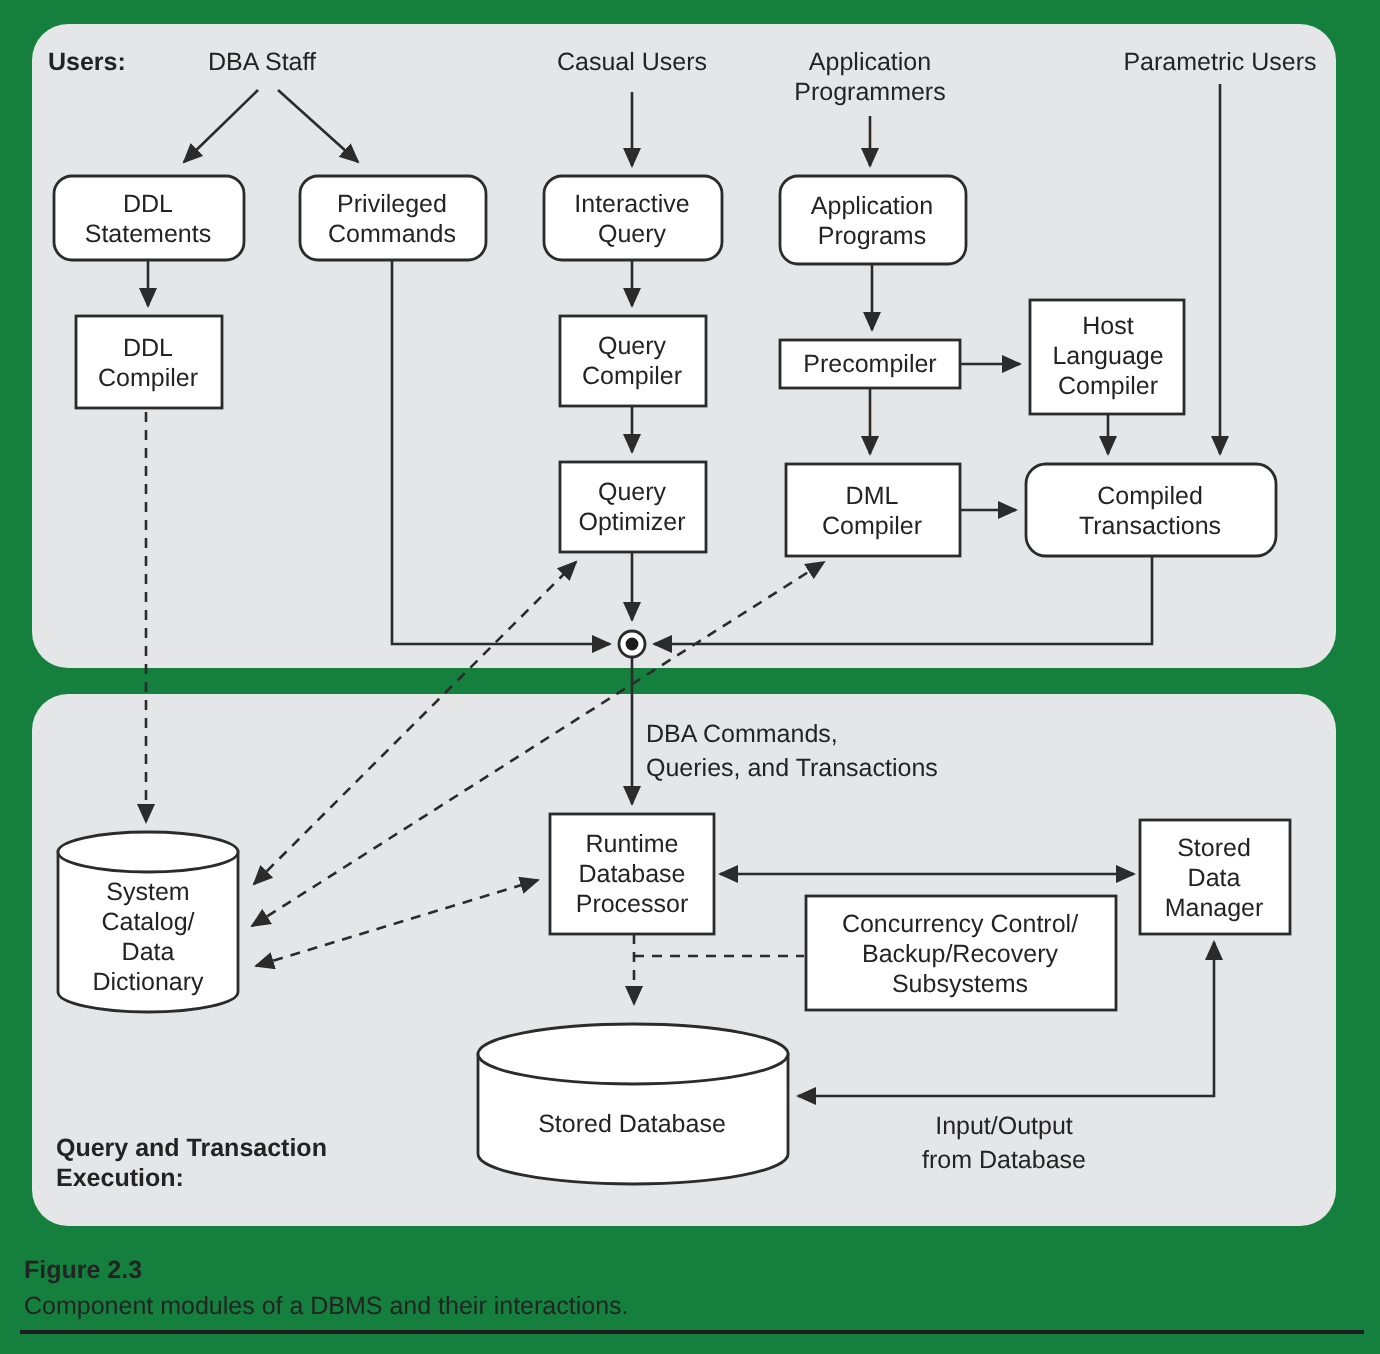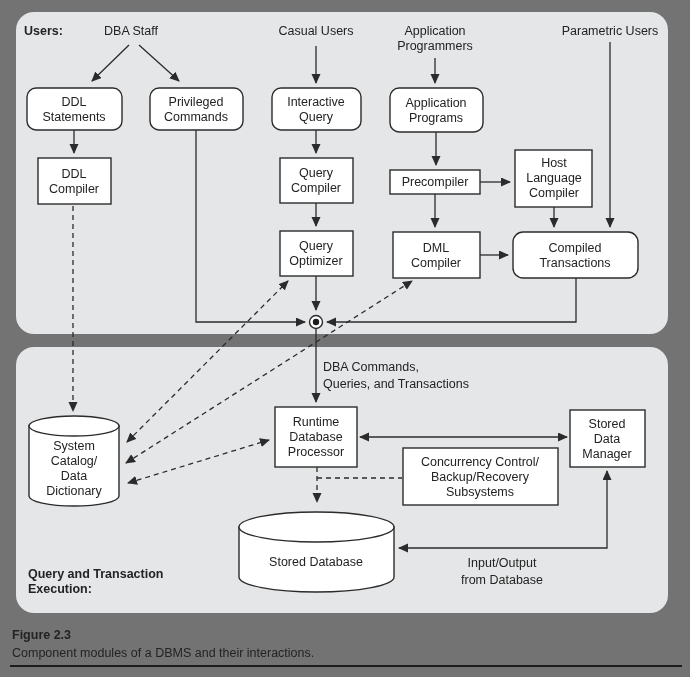--- a/index.html
+++ b/index.html
@@ -1,16 +1,16 @@
 <!DOCTYPE html>
 <html><head>
 <meta charset="utf-8">
 <style>
   html, body { margin: 0; padding: 0; background: #ffffff; }
-  .stage { position: relative; width: 690px; height: 677px; background: #737373; }
+  .stage { position: relative; width: 690px; height: 677px; background: #15803d; }
   svg text {
     font-family: "Liberation Sans", sans-serif;
     font-size: 12.5px;
     fill: #232323;
   }
   svg text.b { font-weight: bold; }
   svg text.tc { text-anchor: middle; }
   .panel { stroke: none; }
   .box { fill: #ffffff; stroke: #2b2b2b; stroke-width: 1.4; }
   .edge { fill: none; stroke: #2b2b2b; stroke-width: 1.3; }

